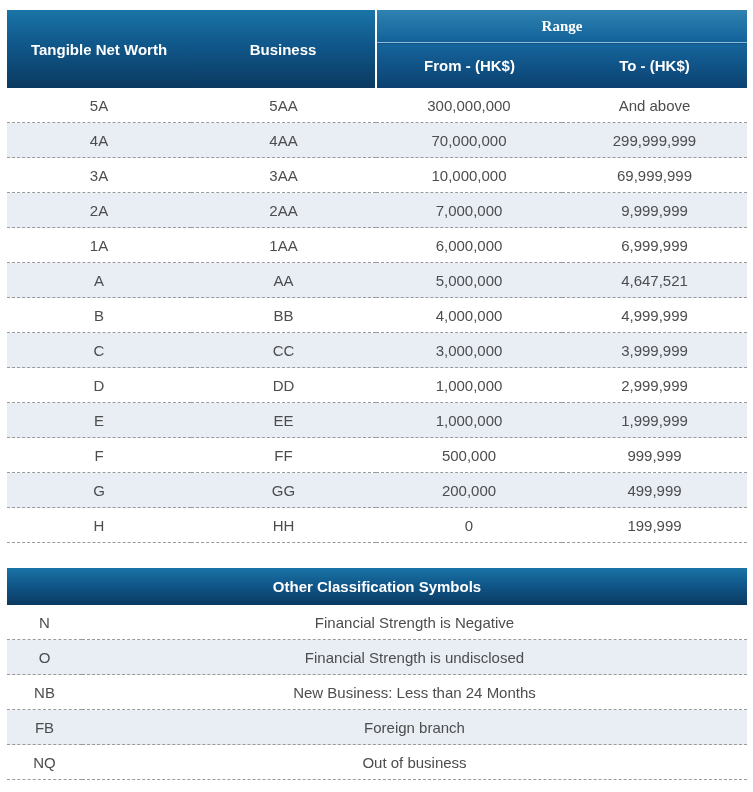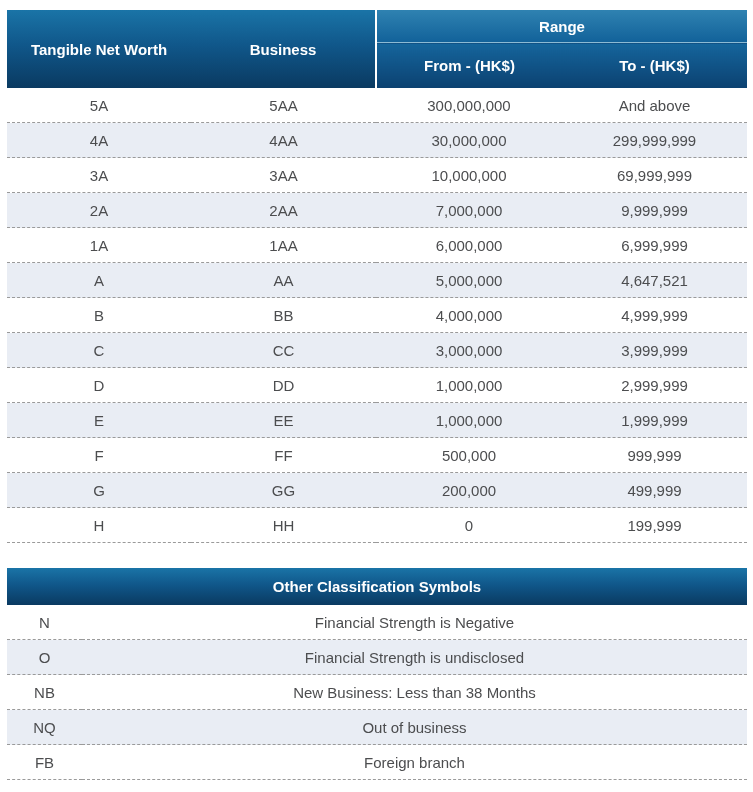--- a/index.html
+++ b/index.html
@@ -34,20 +34,21 @@
     background: linear-gradient(to bottom, #1a74a7 0%, #10578a 45%, #0a3a61 100%);
     margin-left: 46px;
   }
   .h-sep {
     border-right: 2px solid #ffffff;
   }
   .h-range {
     height: 28px;
     background: linear-gradient(to bottom, #2f82b1 0%, #12629a 100%);
     border-bottom: 1px solid rgba(255,255,255,0.45);
+    font-family: Liberation Serif, serif;
   }
   .h-sub {
     height: 39px;
     background: linear-gradient(to bottom, #15659c 0%, #0b4170 100%);
     margin-top: 18px;
   }
   
   td {
     padding: 0;
     height: 34px;
@@ -96,21 +97,21 @@
     <tbody>
       <tr>
         <td>5A</td>
         <td>5AA</td>
         <td>300,000,000</td>
         <td>And above</td>
       </tr>
       <tr>
         <td>4A</td>
         <td>4AA</td>
-        <td>30,000,000</td>
+        <td>70,000,000</td>
         <td>299,999,999</td>
       </tr>
       <tr>
         <td>3A</td>
         <td>3AA</td>
         <td>10,000,000</td>
         <td>69,999,999</td>
       </tr>
       <tr>
         <td>2A</td>
@@ -189,26 +190,26 @@
       <tr>
         <td>N</td>
         <td>Financial Strength is Negative</td>
       </tr>
       <tr>
         <td>O</td>
         <td>Financial Strength is undisclosed</td>
       </tr>
       <tr>
         <td>NB</td>
-        <td>New Business: Less than 38 Months</td>
+        <td>New Business: Less than 24 Months</td>
+      </tr>
+      <tr>
+        <td>FB</td>
+        <td>Foreign branch</td>
       </tr>
       <tr>
         <td>NQ</td>
         <td>Out of business</td>
       </tr>
-      <tr>
-        <td>FB</td>
-        <td>Foreign branch</td>
-      </tr>
     </tbody>
   </table>
 
 </div>
 
 </body></html>

